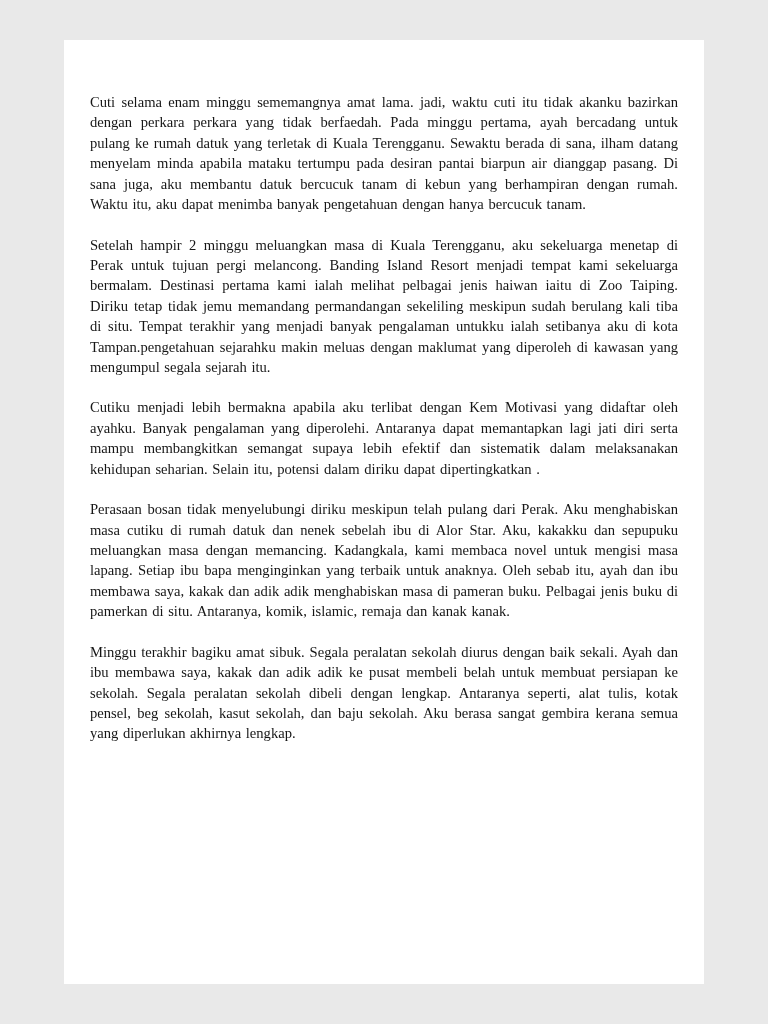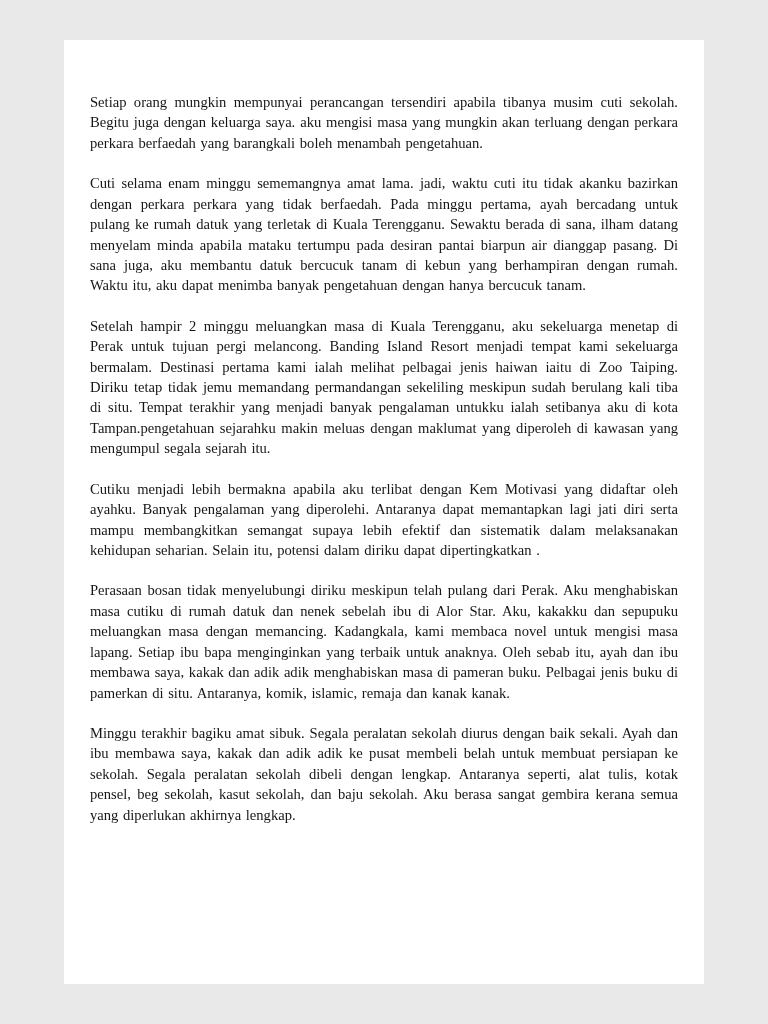--- a/index.html
+++ b/index.html
@@ -35,20 +35,19 @@
   }
   .page p:last-child {
     margin-bottom: 12px;
   }
 </style>
 </head>
 <body>
 
 <div class="canvas">
   <div class="page">
-    <p>Setiap orang mungkin mempunyai perancangan tersendiri apabila tibanya musim cuti sekolah. Begitu juga dengan keluarga saya. aku mengisi masa yang mungkin akan terluang dengan perkara perkara berfaedah yang barangkali boleh menambah pengetahuan.</p>
     <p>Cuti selama enam minggu sememangnya amat lama. jadi, waktu cuti itu tidak akanku bazirkan dengan perkara perkara yang tidak berfaedah. Pada minggu pertama, ayah bercadang untuk pulang ke rumah datuk yang terletak di Kuala Terengganu. Sewaktu berada di sana, ilham datang menyelam minda apabila mataku tertumpu pada desiran pantai biarpun air dianggap pasang. Di sana juga, aku membantu datuk bercucuk tanam di kebun yang berhampiran dengan rumah. Waktu itu, aku dapat menimba banyak pengetahuan dengan hanya bercucuk tanam.</p>
     <p>Setelah hampir 2 minggu meluangkan masa di Kuala Terengganu, aku sekeluarga menetap di Perak untuk tujuan pergi melancong. Banding Island Resort menjadi tempat kami sekeluarga bermalam. Destinasi pertama kami ialah melihat pelbagai jenis haiwan iaitu di Zoo Taiping. Diriku tetap tidak jemu memandang permandangan sekeliling meskipun sudah berulang kali tiba di situ. Tempat terakhir yang menjadi banyak pengalaman untukku ialah setibanya aku di kota Tampan.pengetahuan sejarahku makin meluas dengan maklumat yang diperoleh di kawasan yang mengumpul segala sejarah itu.</p>
     <p>Cutiku menjadi lebih bermakna apabila aku terlibat dengan Kem Motivasi yang didaftar oleh ayahku. Banyak pengalaman yang diperolehi. Antaranya dapat memantapkan lagi jati diri serta mampu membangkitkan semangat supaya lebih efektif dan sistematik dalam melaksanakan kehidupan seharian. Selain itu, potensi dalam diriku dapat dipertingkatkan .</p>
     <p>Perasaan bosan tidak menyelubungi diriku meskipun telah pulang dari Perak. Aku menghabiskan masa cutiku di rumah datuk dan nenek sebelah ibu di Alor Star. Aku, kakakku dan sepupuku meluangkan masa dengan memancing. Kadangkala, kami membaca novel untuk mengisi masa lapang. Setiap ibu bapa menginginkan yang terbaik untuk anaknya. Oleh sebab itu, ayah dan ibu membawa saya, kakak dan adik adik menghabiskan masa di pameran buku. Pelbagai jenis buku di pamerkan  di situ. Antaranya, komik, islamic, remaja dan kanak kanak.</p>
     <p>Minggu terakhir bagiku amat sibuk. Segala peralatan sekolah diurus dengan baik sekali. Ayah dan ibu membawa saya, kakak dan adik adik ke pusat membeli belah untuk membuat persiapan ke sekolah. Segala peralatan sekolah dibeli dengan lengkap. Antaranya seperti, alat tulis, kotak pensel, beg sekolah, kasut sekolah, dan baju sekolah. Aku berasa sangat gembira kerana semua yang diperlukan akhirnya lengkap.</p>
   </div>
 </div>
 
 </body></html>

